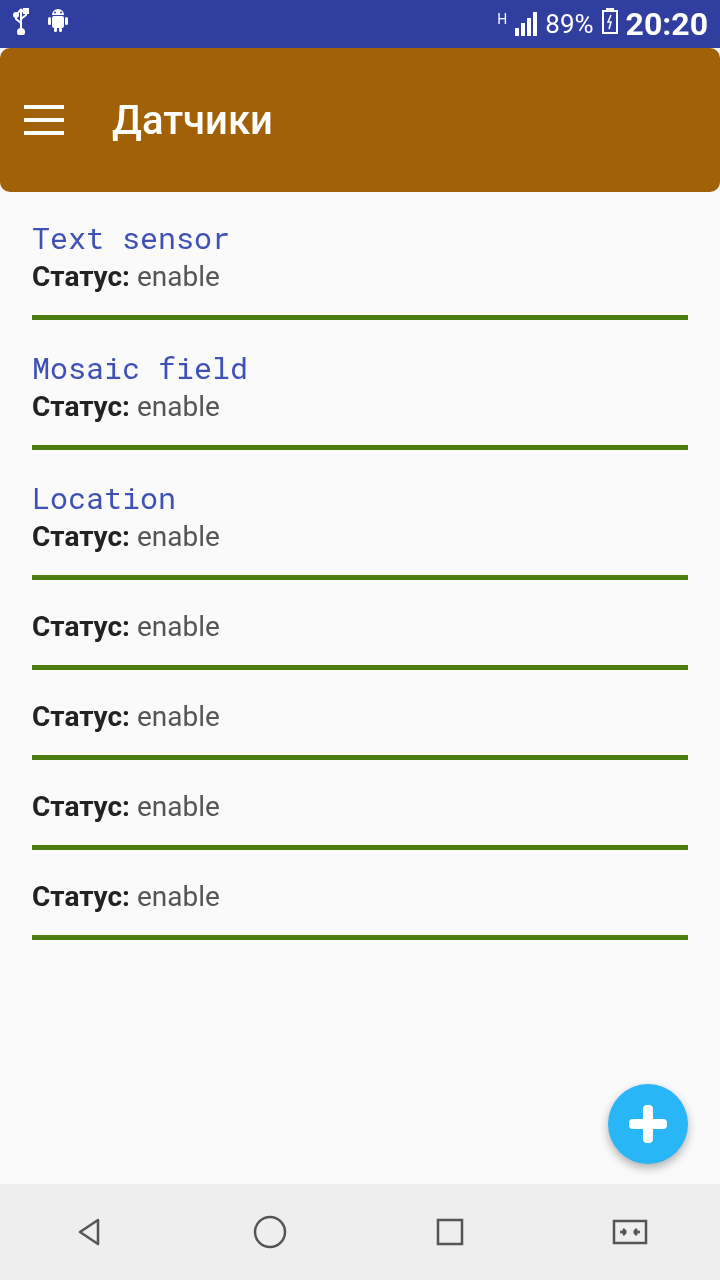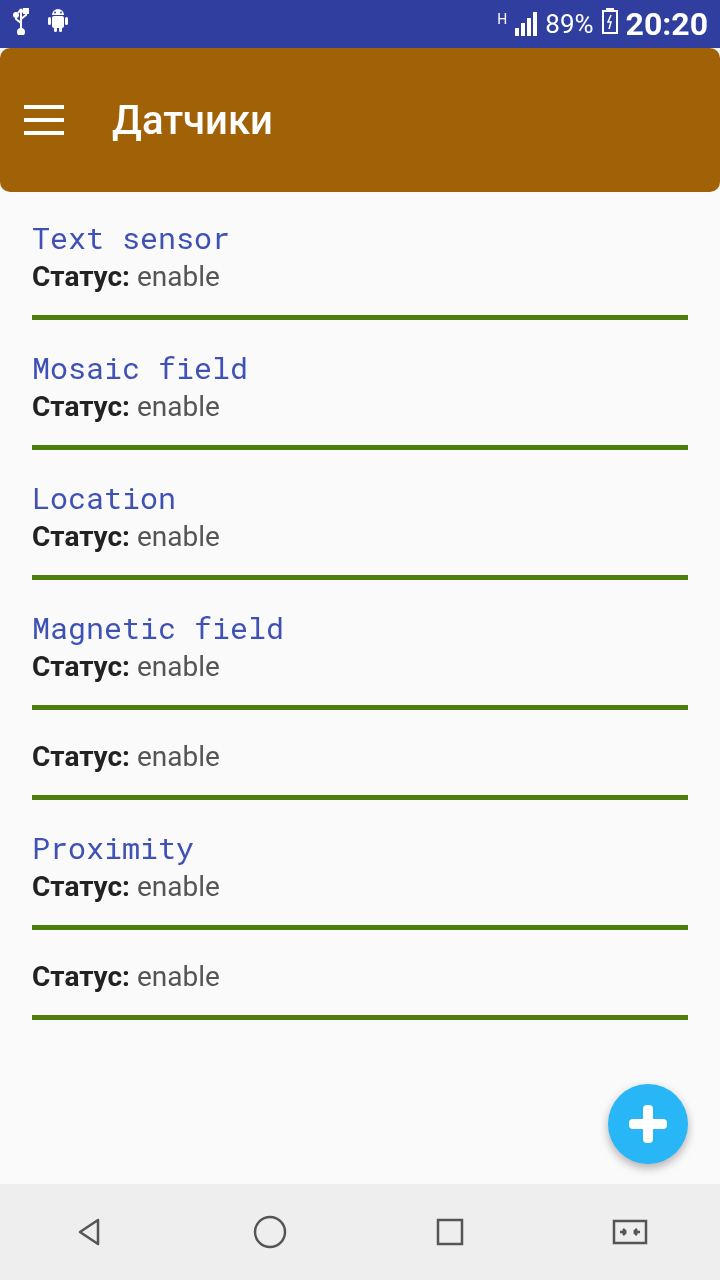--- a/index.html
+++ b/index.html
@@ -149,28 +149,26 @@
     </div>
     <div class="sensor-item">
       <div class="sensor-name">Mosaic field</div>
       <div class="sensor-status"><b>Статус:</b><span> enable</span></div>
     </div>
     <div class="sensor-item">
       <div class="sensor-name">Location</div>
       <div class="sensor-status"><b>Статус:</b><span> enable</span></div>
     </div>
     <div class="sensor-item">
-      <div class="sensor-name">Magnetic field</div>
       <div class="sensor-status"><b>Статус:</b><span> enable</span></div>
     </div>
     <div class="sensor-item">
       <div class="sensor-status"><b>Статус:</b><span> enable</span></div>
     </div>
     <div class="sensor-item">
-      <div class="sensor-name">Proximity</div>
       <div class="sensor-status"><b>Статус:</b><span> enable</span></div>
     </div>
     <div class="sensor-item">
       <div class="sensor-status"><b>Статус:</b><span> enable</span></div>
     </div>
   </div>
 
 <div class="fab"></div>
 
 <div class="nav-bar">

